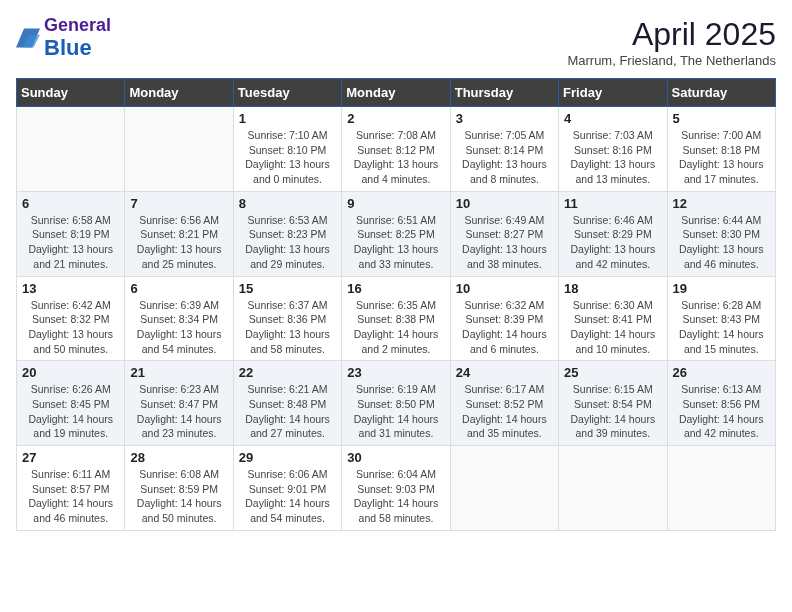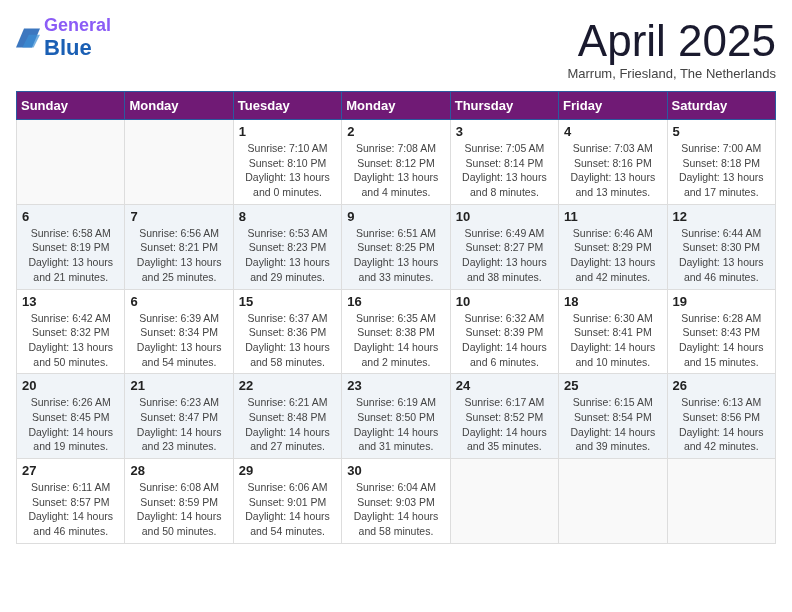--- a/index.html
+++ b/index.html
@@ -22,50 +22,50 @@
       gap: 4px;
     }
     .logo-text {
       display: flex;
       flex-direction: column;
       line-height: 1.1;
     }
     .logo-general {
       font-size: 18px;
       font-weight: bold;
-      color: #8b5cf6;
+      color: #4c1d95;
     }
     .logo-blue {
       font-size: 22px;
       font-weight: bold;
       color: #1a5fb4;
     }
     .logo-icon {
       width: 24px;
       height: 20px;
     }
     .title-block {
       text-align: right;
     }
     .month-title {
-      font-size: 44px;
+      font-size: 32px;
       color: #1a1a2e;
       font-weight: normal;
     }
     .location-title {
       font-size: 13px;
       color: #444;
     }
     .calendar {
       width: 100%;
       border-collapse: collapse;
       font-size: 11px;
     }
     .calendar thead tr {
-      background-color: #701a75;
+      background-color: #404040;
       color: #fff;
     }
     .calendar thead th {
       padding: 6px 4px;
       text-align: left;
       font-weight: bold;
       font-size: 13px;
       border: 1px solid #2a5a9f;
     }
     .calendar tbody tr {

